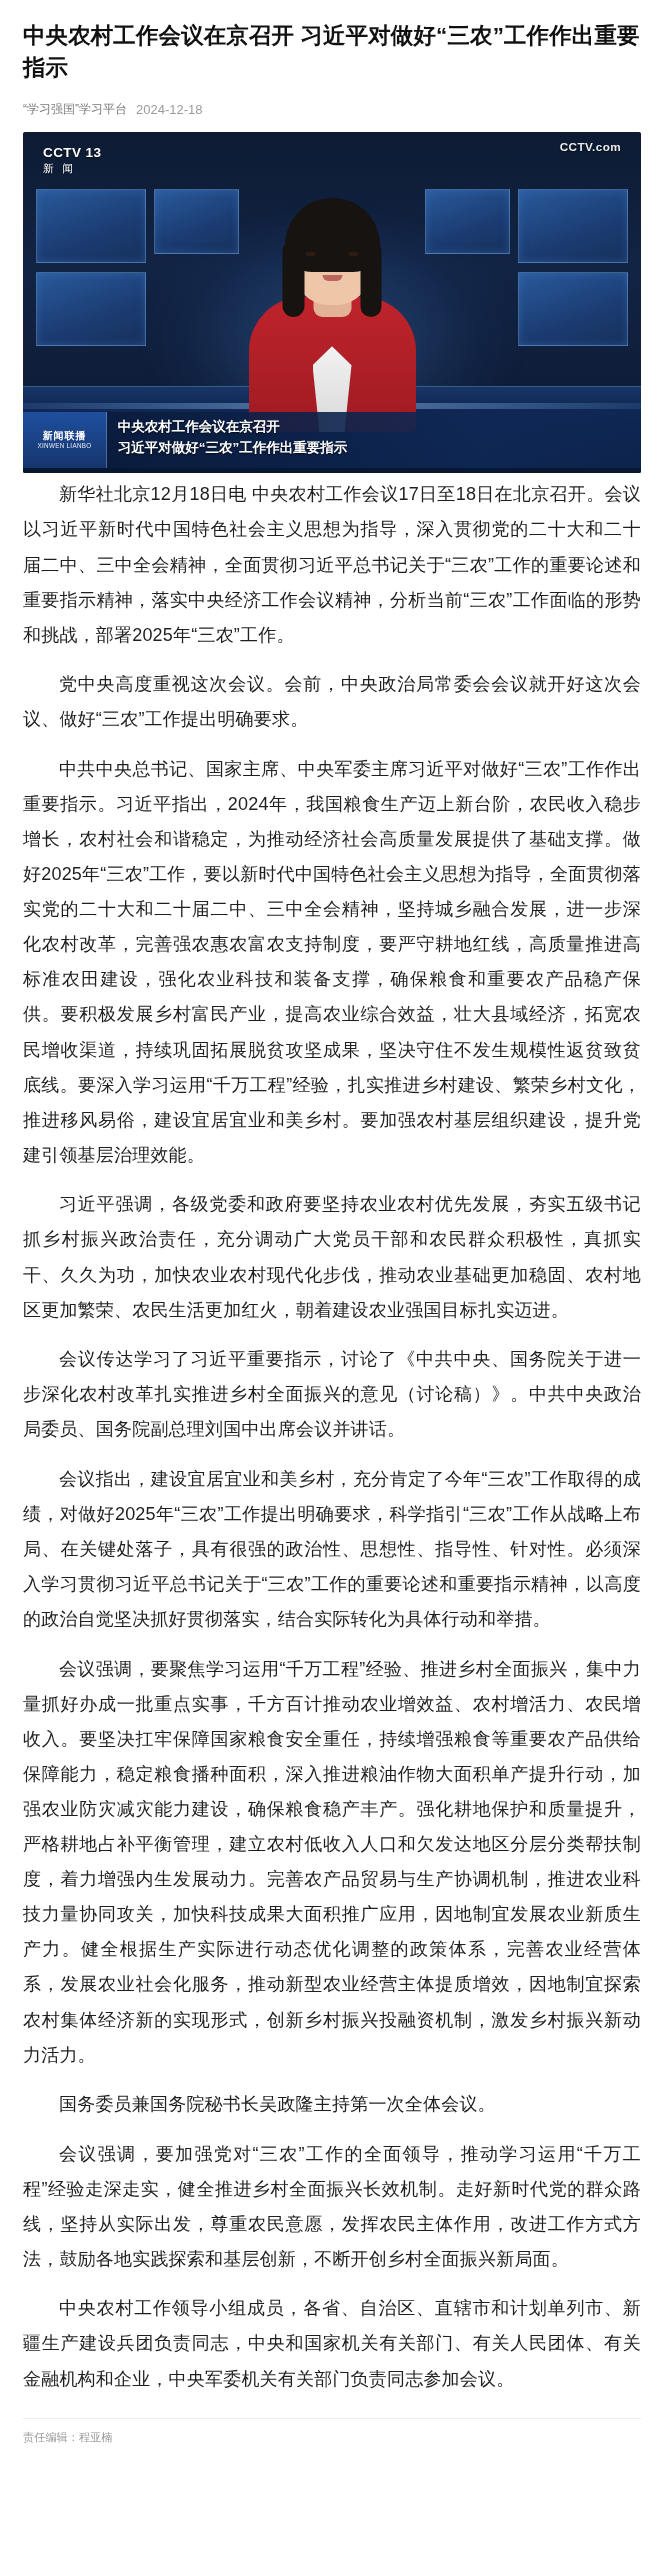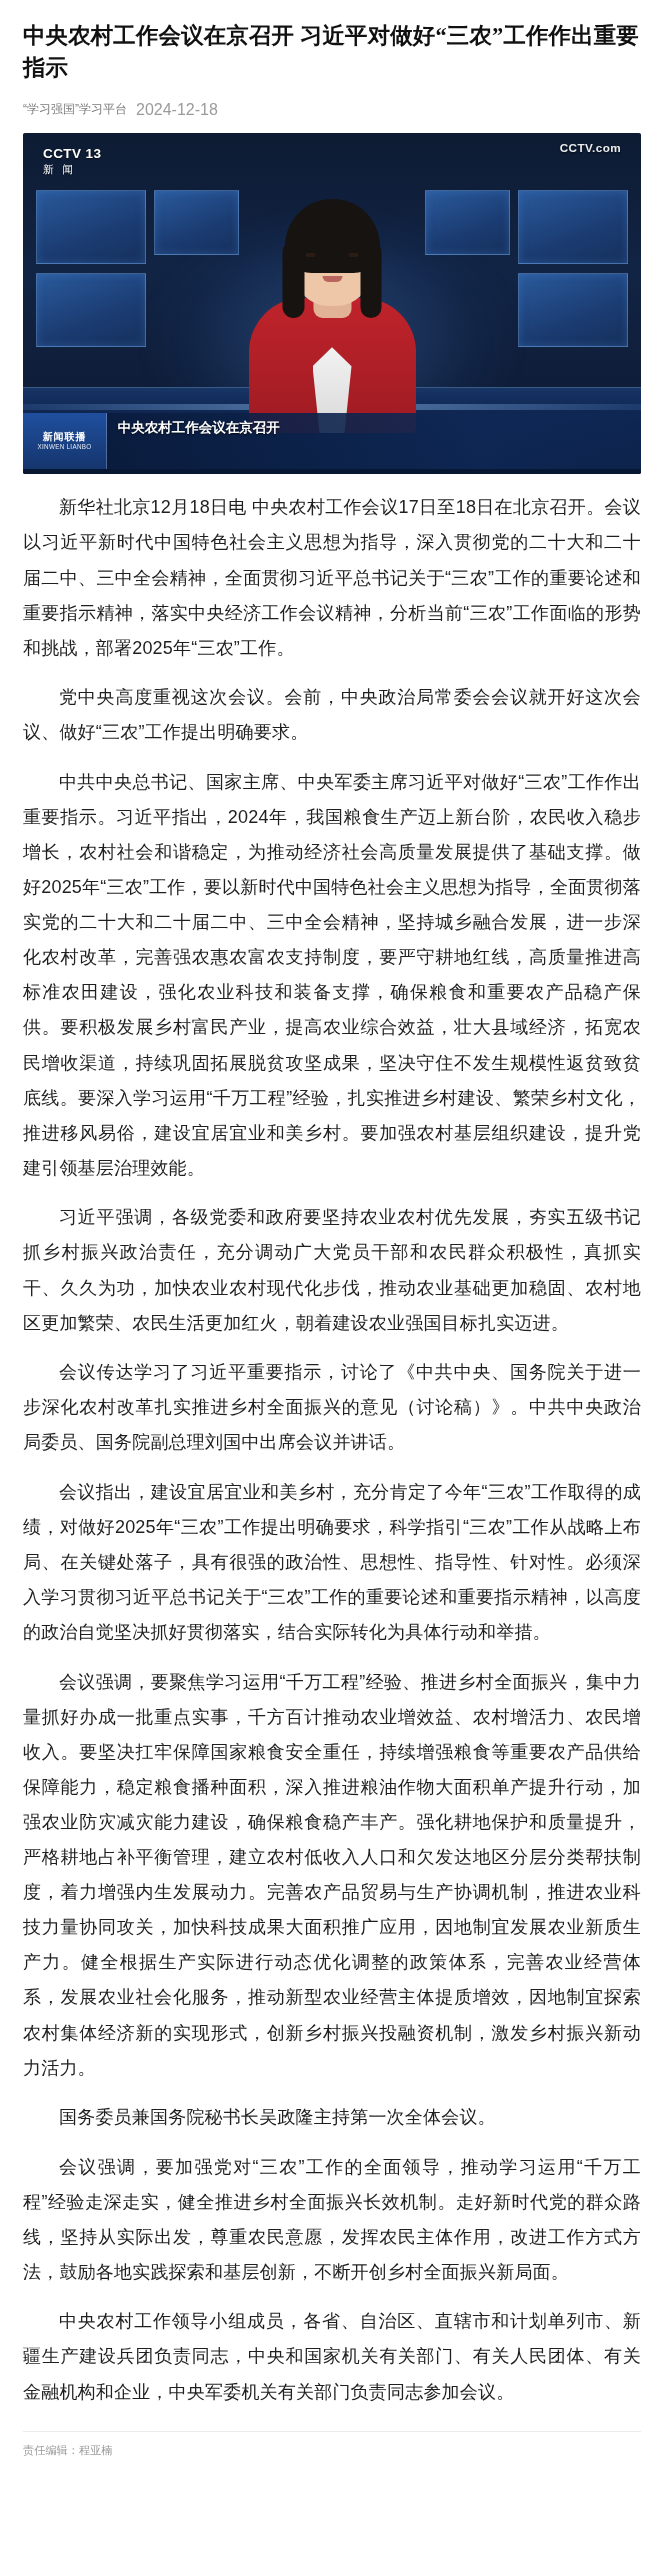--- a/index.html
+++ b/index.html
@@ -19,41 +19,40 @@
     padding: 20px 23px 27px 23px;
     background: #ffffff;
   }
   .article-title {
     font-size: 22.4px;
     line-height: 1.45;
     font-weight: bold;
     color: #111111;
     margin: 0 0 16px 0;
     letter-spacing: 0.2px;
-    font-family: Liberation Serif, serif;
   }
   .meta-row {
     display: flex;
     align-items: center;
     gap: 9px;
     margin: 0 0 14.4px 0;
     font-size: 11.7px;
     color: #8a8a8a;
   }
   .meta-source {
     color: #7b7b7b;
     font-size: 12px;
   }
   .meta-date {
     color: #9b9b9b;
-    font-size: 16px;
+    font-size: 13px;
   }
   .figure {
     width: 100%;
-    margin: 0 0 16px 0;
+    margin: 0 0 4px 0;
     position: relative;
     line-height: 0;
     border-radius: 21px;
   }
   .tv-frame {
     position: relative;
     width: 100%;
     height: 341px;
     background: linear-gradient(180deg, #0d1b33 0%, #122444 40%, #0c1830 100%);
     overflow: hidden;
@@ -333,20 +332,21 @@
 
       <div class="logo-right">CCTV.com</div>
 
       <div class="lower-third">
         <div class="lt-badge">
           <span>新闻联播</span>
           <span class="en">XINWEN LIANBO</span>
         </div>
         <div class="lt-text">
           <span>中央农村工作会议在京召开</span>
+          <span>习近平对做好“三农”工作作出重要指示</span>
         </div>
       </div>
     </div>
   </div>
 
   <div class="body-copy">
     <p>新华社北京12月18日电 中央农村工作会议17日至18日在北京召开。会议以习近平新时代中国特色社会主义思想为指导，深入贯彻党的二十大和二十届二中、三中全会精神，全面贯彻习近平总书记关于“三农”工作的重要论述和重要指示精神，落实中央经济工作会议精神，分析当前“三农”工作面临的形势和挑战，部署2025年“三农”工作。</p>
     <p>党中央高度重视这次会议。会前，中央政治局常委会会议就开好这次会议、做好“三农”工作提出明确要求。</p>
     <p>中共中央总书记、国家主席、中央军委主席习近平对做好“三农”工作作出重要指示。习近平指出，2024年，我国粮食生产迈上新台阶，农民收入稳步增长，农村社会和谐稳定，为推动经济社会高质量发展提供了基础支撑。做好2025年“三农”工作，要以新时代中国特色社会主义思想为指导，全面贯彻落实党的二十大和二十届二中、三中全会精神，坚持城乡融合发展，进一步深化农村改革，完善强农惠农富农支持制度，要严守耕地红线，高质量推进高标准农田建设，强化农业科技和装备支撑，确保粮食和重要农产品稳产保供。要积极发展乡村富民产业，提高农业综合效益，壮大县域经济，拓宽农民增收渠道，持续巩固拓展脱贫攻坚成果，坚决守住不发生规模性返贫致贫底线。要深入学习运用“千万工程”经验，扎实推进乡村建设、繁荣乡村文化，推进移风易俗，建设宜居宜业和美乡村。要加强农村基层组织建设，提升党建引领基层治理效能。</p>
     <p>习近平强调，各级党委和政府要坚持农业农村优先发展，夯实五级书记抓乡村振兴政治责任，充分调动广大党员干部和农民群众积极性，真抓实干、久久为功，加快农业农村现代化步伐，推动农业基础更加稳固、农村地区更加繁荣、农民生活更加红火，朝着建设农业强国目标扎实迈进。</p>

